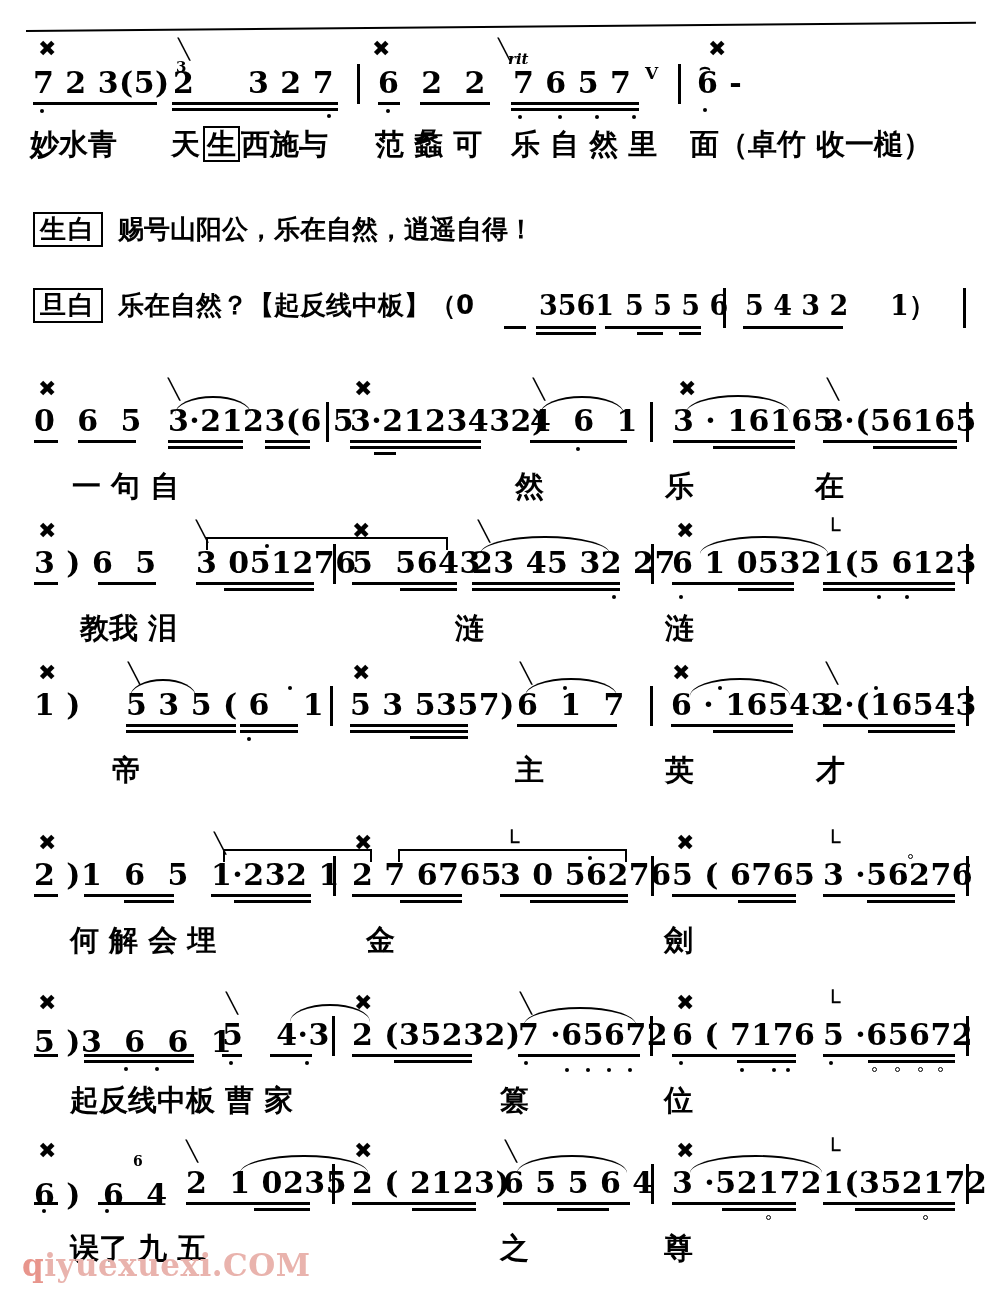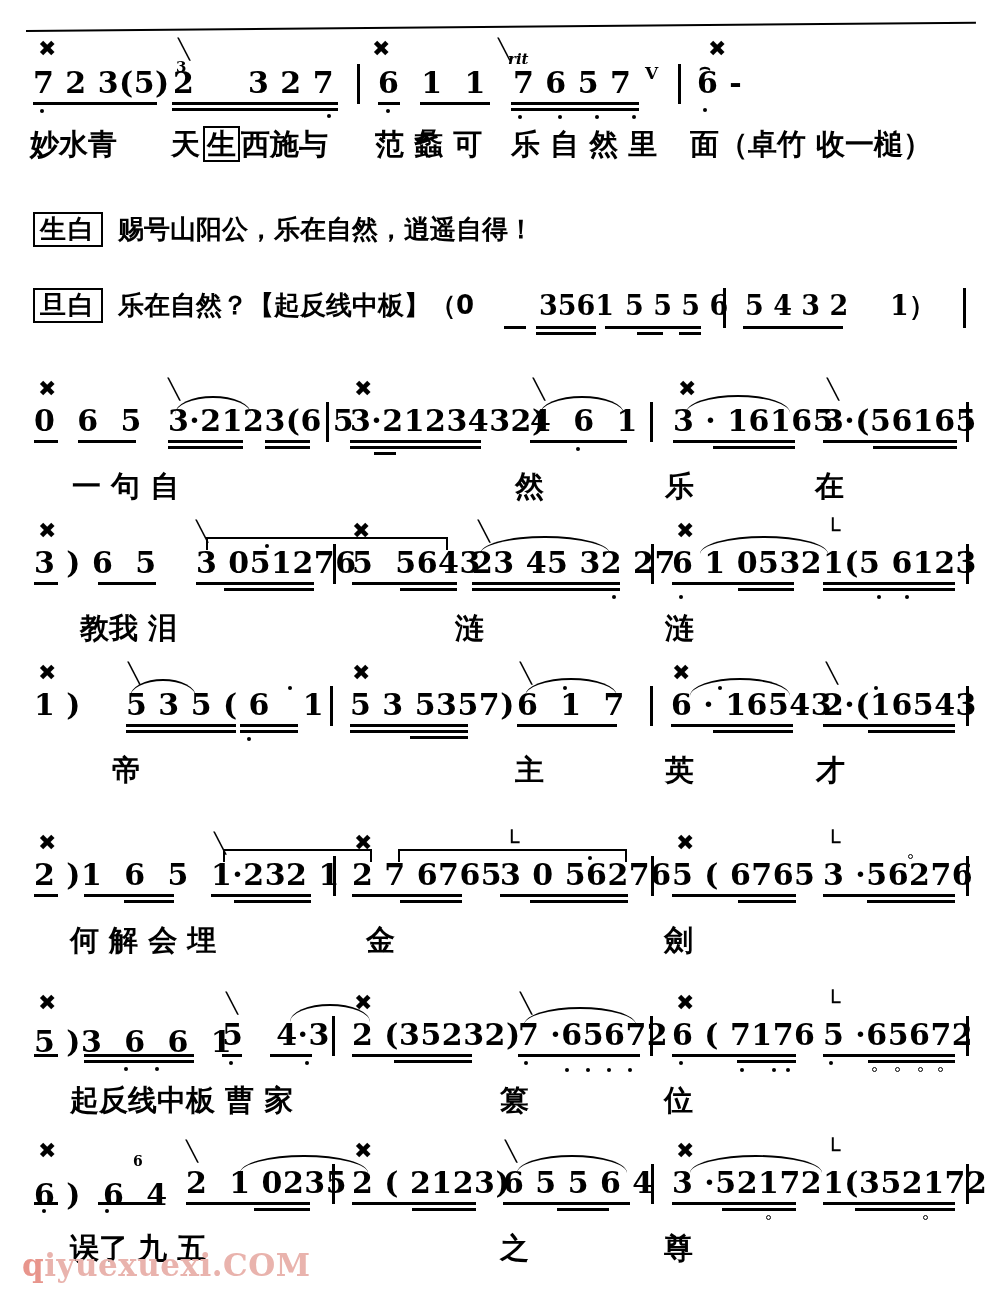--- a/index.html
+++ b/index.html
@@ -108,21 +108,21 @@
 
       <span class="note" style="left:176px;top:-14px;font-size:15px;">3</span>
       <span class="note" style="left:173px;top:2px;">2</span>
       <span class="note" style="left:248px;top:2px;">3 2 7</span>
       <div class="beam" style="left:172px;top:38px;width:166px;"></div>
       <div class="beam" style="left:172px;top:44px;width:166px;"></div>
       <div class="odot" style="left:327px;top:50px;"></div>
 
       <div class="barline" style="left:357px;top:0px;height:40px;"></div>
 
-      <span class="note" style="left:378px;top:2px;">6  1  1</span>
+      <span class="note" style="left:378px;top:2px;">6  2  2</span>
       <div class="beam" style="left:378px;top:38px;width:22px;"></div>
       <div class="odot" style="left:386px;top:45px;"></div>
       <div class="beam" style="left:420px;top:38px;width:70px;"></div>
 
       <span class="note" style="left:513px;top:2px;">7 6 5 7</span>
       <div class="beam" style="left:511px;top:38px;width:128px;"></div>
       <div class="beam" style="left:511px;top:44px;width:128px;"></div>
       <div class="odot" style="left:518px;top:51px;"></div>
       <div class="odot" style="left:558px;top:51px;"></div>
       <div class="odot" style="left:595px;top:51px;"></div>

